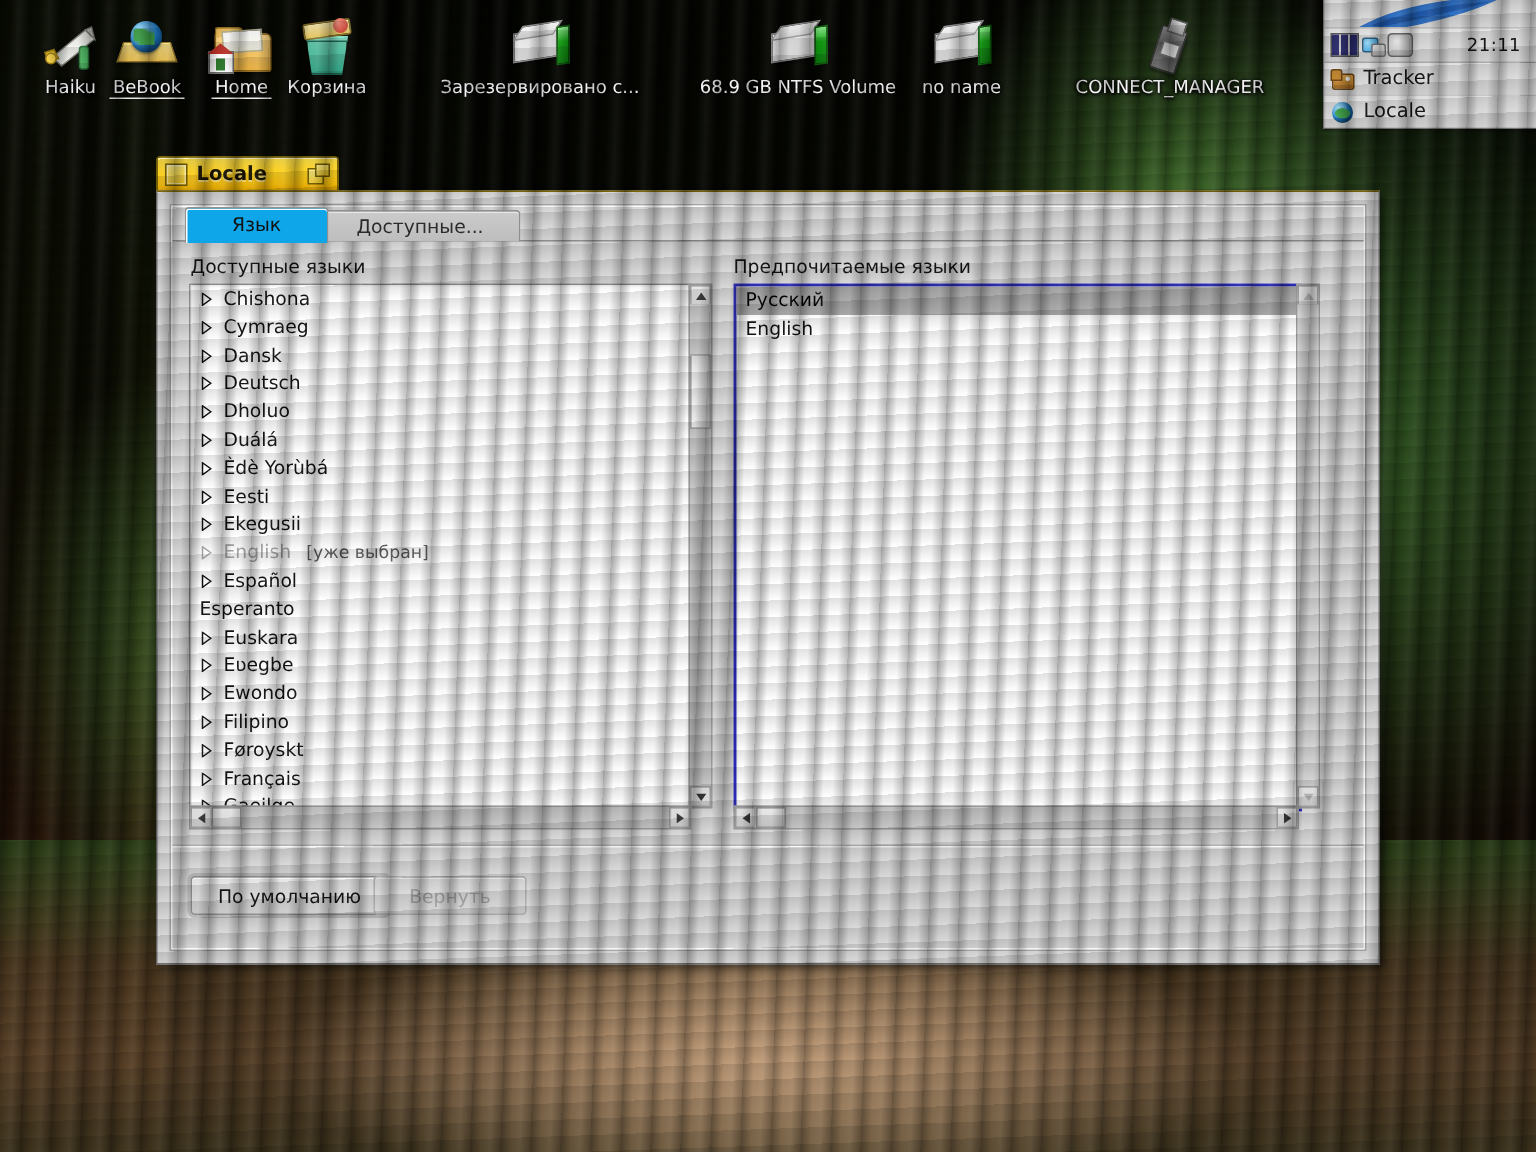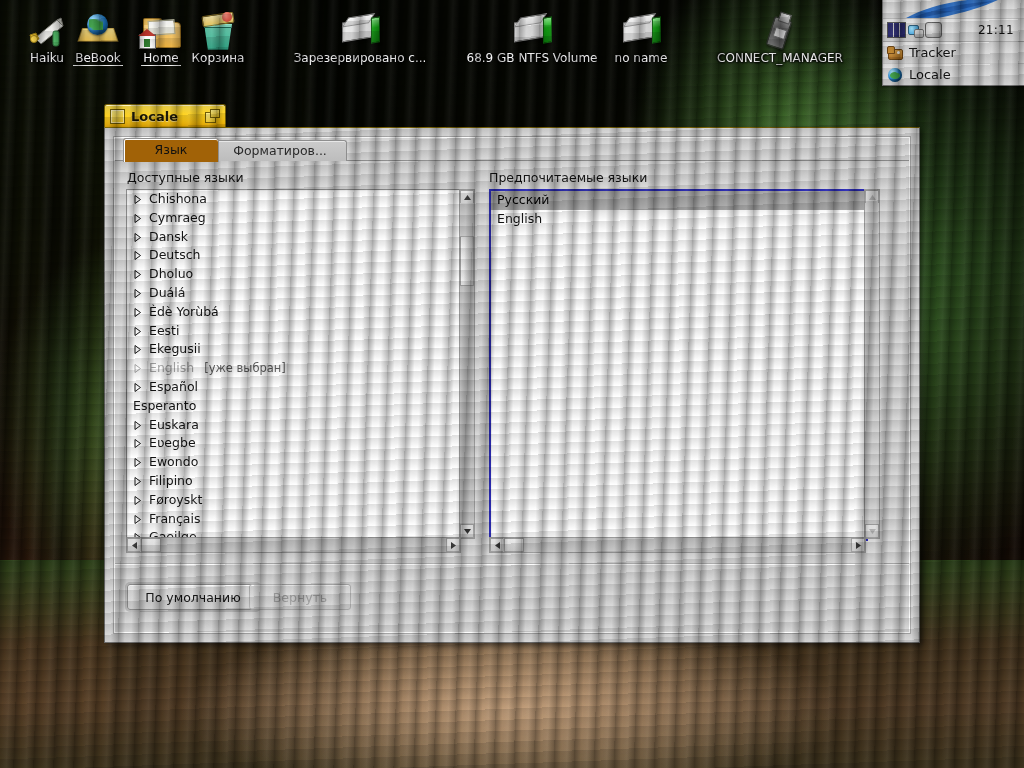--- a/index.html
+++ b/index.html
@@ -243,21 +243,21 @@
     background: #d8d8d8;
   }
   .tab {
     position:absolute; top: 2px; height: 20px; line-height: 19px;
     font-size: 12.5px; color:#111; text-align:center;
     border: 1px solid #8e8e8e; border-bottom: none;
     border-radius: 3px 3px 0 0;
     padding: 0 10px;
   }
   .tab.active {
-    background: #a16207; top: 0; height: 23px; line-height: 21px;
+    background: #0ea5e9; top: 0; height: 23px; line-height: 21px;
     box-shadow: inset 0 1px 0 #fff, inset 1px 0 0 #fff;
     border-color:#909090; z-index: 2;
   }
   .tab.inactive {
     background: linear-gradient(180deg,#cbcbcb,#bdbdbd);
     color:#2b2b2b; z-index: 1;
     box-shadow: inset 0 1px 0 rgba(255,255,255,.55);
   }
 
   .section-label {
@@ -451,21 +451,21 @@
     </div>
 
     <div id="window-body">
       <div id="inner-panel">
 
         <div id="tabstrip">
           <div class="tab active" style="left:8px; min-width:74px;">
             <span>Язык</span>
           </div>
           <div class="tab inactive" style="left:98px; min-width:112px;">
-            <span>Форматиров...</span>
+            <span>Доступные...</span>
           </div>
         </div>
 
         <div class="section-label" style="left:12px; top:32px;">Доступные языки</div>
         <div class="section-label" style="left:374px; top:32px;">Предпочитаемые языки</div>
 
         <div class="listbox" style="left:11px; top:51px; width:333px; height:348px;">
           <div class="list-scroll" id="avail-list">
               <div class="litem"><span class="tri"><svg width="9" height="9" viewBox="0 0 9 9">
                     <path d="M2 0.5 L7.5 4.5 L2 8.5 Z" fill="none" stroke="currentColor" stroke-width="1"></path>

